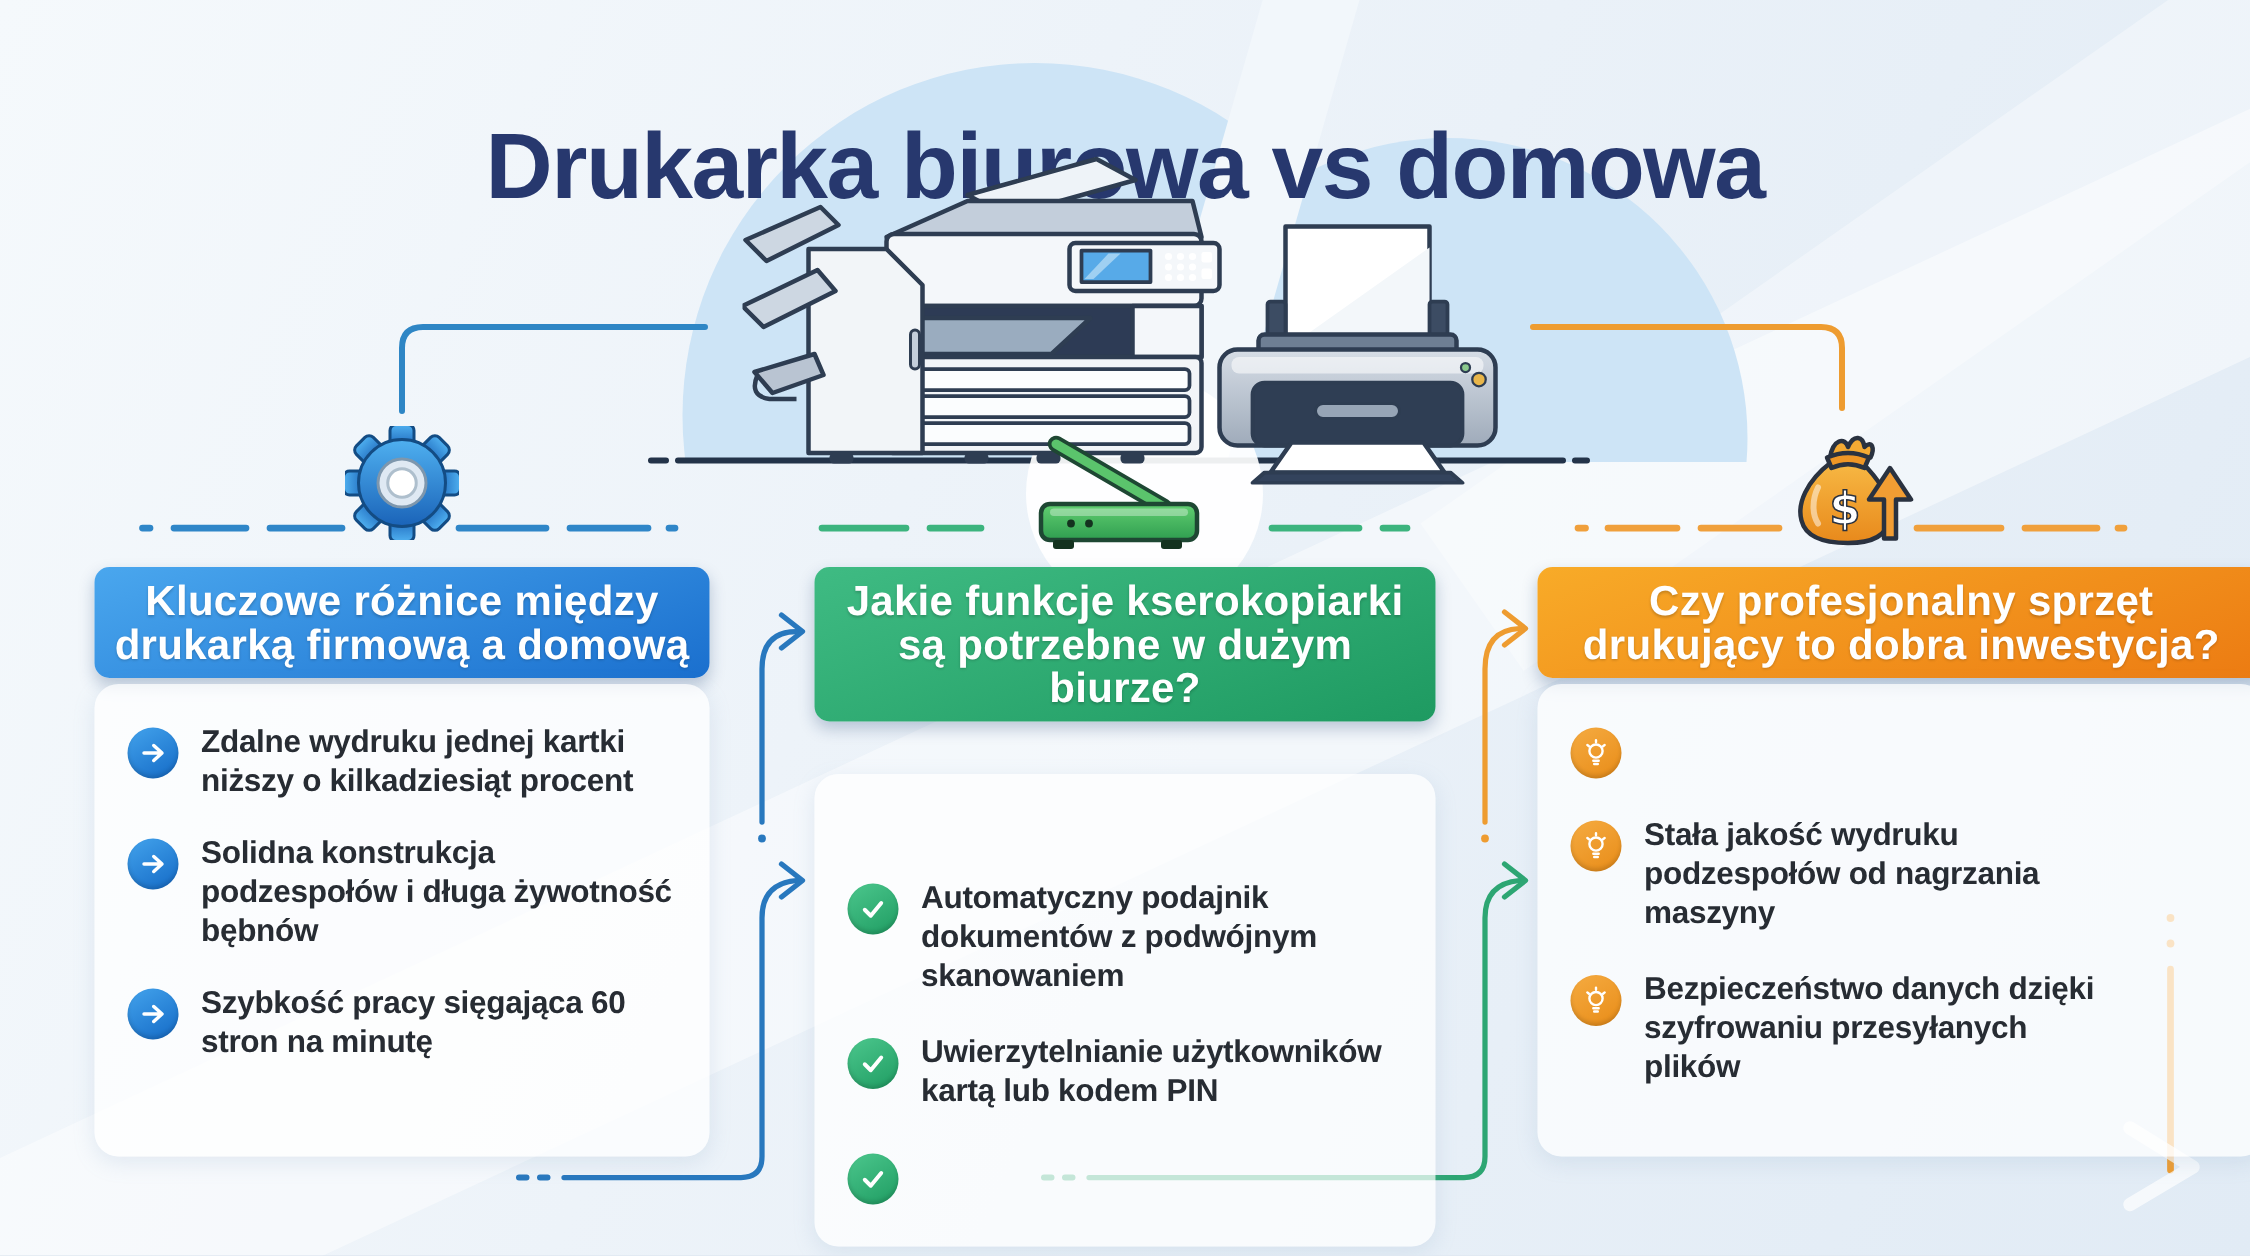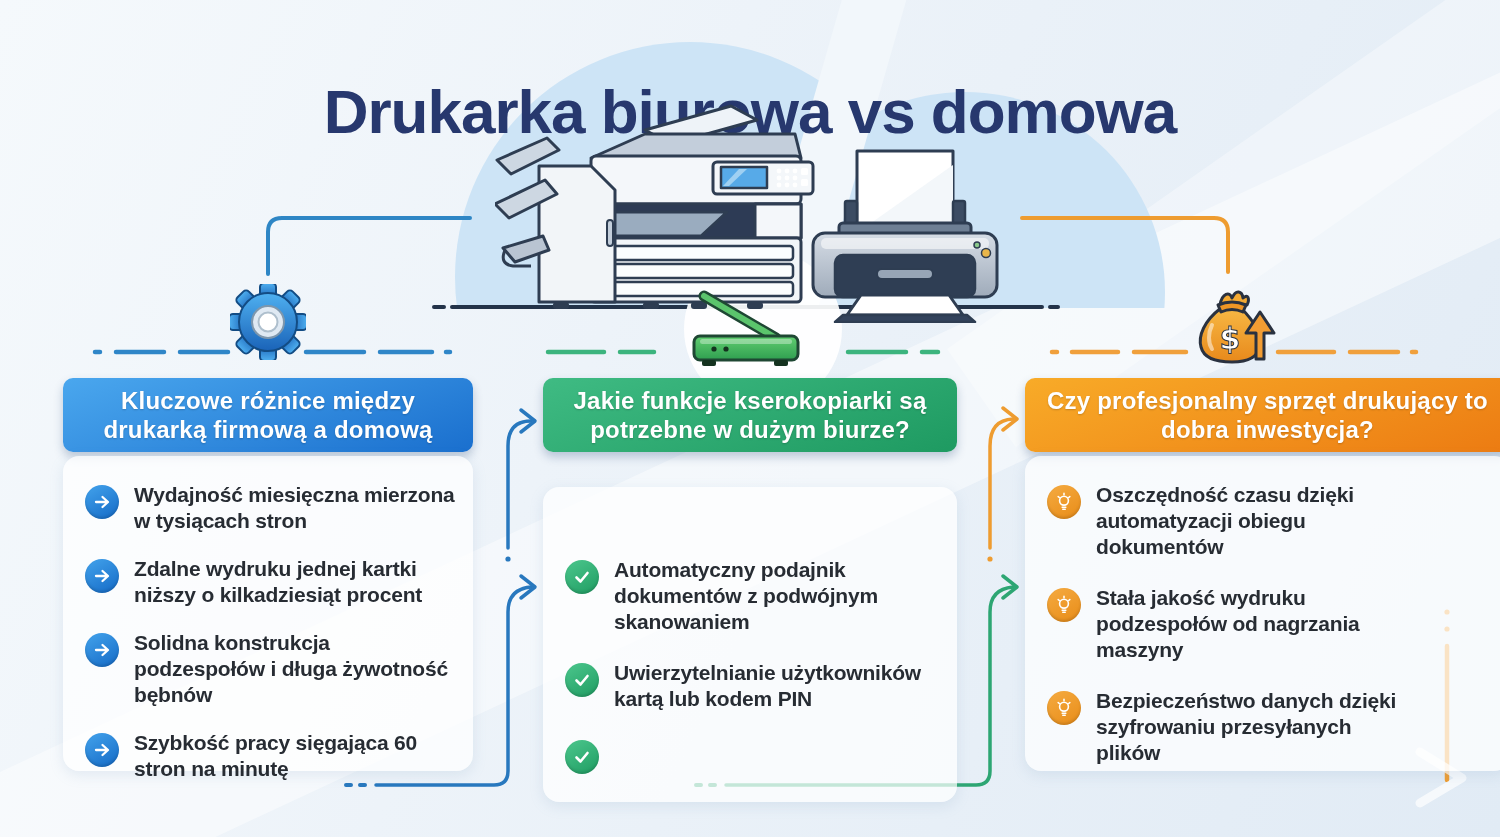--- a/index.html
+++ b/index.html
@@ -37,21 +37,21 @@
   #col1 { left:63px; width:410px; }
   #col2 { left:543px; width:414px; }
   #col3 { left:1025px; width:485px; }
 
   .head {
     min-height:66px; display:flex; align-items:center; justify-content:center;
     border-radius:10px; padding:8px 12px; box-sizing:border-box;
     box-shadow:0 5px 10px rgba(25,60,110,.25);
   }
   .head h2 {
-    margin:0; color:#ffffff; font-size:24px; line-height:29px; text-align:center;
+    margin:0; color:#ffffff; font-size:28px; line-height:29px; text-align:center;
     font-weight:700; text-shadow:0 1px 2px rgba(0,0,0,.2); letter-spacing:.2px;
   }
   .head-blue   { background:linear-gradient(160deg,#4aa7ee 0%, #1a6fce 100%); }
   .head-green  { background:linear-gradient(160deg,#3fbb83 0%, #1e9a61 100%);justify-content:center; }
   .head-orange { background:linear-gradient(160deg,#f8ab28 0%, #ec7b12 100%); }
 
   .card {
     margin-top:4px; background:rgba(255,255,255,.72); border-radius:16px;
     height:315px; box-sizing:border-box; box-shadow:0 4px 14px rgba(130,160,195,.18);
   }
@@ -264,28 +264,20 @@
       <h2>Kluczowe różnice między drukarką firmową a domową</h2>
     </header>
     <div class="card">
       <ul class="items">
         <li class="item">
           <span class="bullet b-blue">
             <svg width="20" height="20" viewBox="0 0 20 20">
                 <path d="M4 10 H15 M10.5 5 L16 10 L10.5 15" stroke="#fff" stroke-width="2.3" fill="none" stroke-linecap="round" stroke-linejoin="round"></path>
               </svg>
           </span>
-          <span class="item-text">Wydajność miesięczna mierzona w tysiącach stron</span>
-        </li>
-        <li class="item">
-          <span class="bullet b-blue">
-            <svg width="20" height="20" viewBox="0 0 20 20">
-                <path d="M4 10 H15 M10.5 5 L16 10 L10.5 15" stroke="#fff" stroke-width="2.3" fill="none" stroke-linecap="round" stroke-linejoin="round"></path>
-              </svg>
-          </span>
           <span class="item-text">Zdalne wydruku jednej kartki niższy o kilkadziesiąt procent</span>
         </li>
         <li class="item">
           <span class="bullet b-blue">
             <svg width="20" height="20" viewBox="0 0 20 20">
                 <path d="M4 10 H15 M10.5 5 L16 10 L10.5 15" stroke="#fff" stroke-width="2.3" fill="none" stroke-linecap="round" stroke-linejoin="round"></path>
               </svg>
           </span>
           <span class="item-text">Solidna konstrukcja podzespołów i długa żywotność bębnów</span>
         </li>
@@ -343,21 +335,20 @@
         <li class="item">
           <span class="bullet b-orange">
             <svg width="20" height="20" viewBox="0 0 20 20">
                 <g stroke="#fff" stroke-width="1.6" fill="none" stroke-linecap="round">
                   <circle cx="10" cy="8.7" r="4.4"></circle>
                   <path d="M8.2 15.2 h3.6 M8.8 17.3 h2.4"></path>
                   <path d="M10 1.4 v1.4 M4.2 4.6 l1.1 .9 M15.8 4.6 l-1.1 .9"></path>
                 </g>
               </svg>
           </span>
-          <span class="item-text">Oszczędność czasu dzięki automatyzacji obiegu dokumentów</span>
         </li>
         <li class="item">
           <span class="bullet b-orange">
             <svg width="20" height="20" viewBox="0 0 20 20">
                 <g stroke="#fff" stroke-width="1.6" fill="none" stroke-linecap="round">
                   <circle cx="10" cy="8.7" r="4.4"></circle>
                   <path d="M8.2 15.2 h3.6 M8.8 17.3 h2.4"></path>
                   <path d="M10 1.4 v1.4 M4.2 4.6 l1.1 .9 M15.8 4.6 l-1.1 .9"></path>
                 </g>
               </svg>

